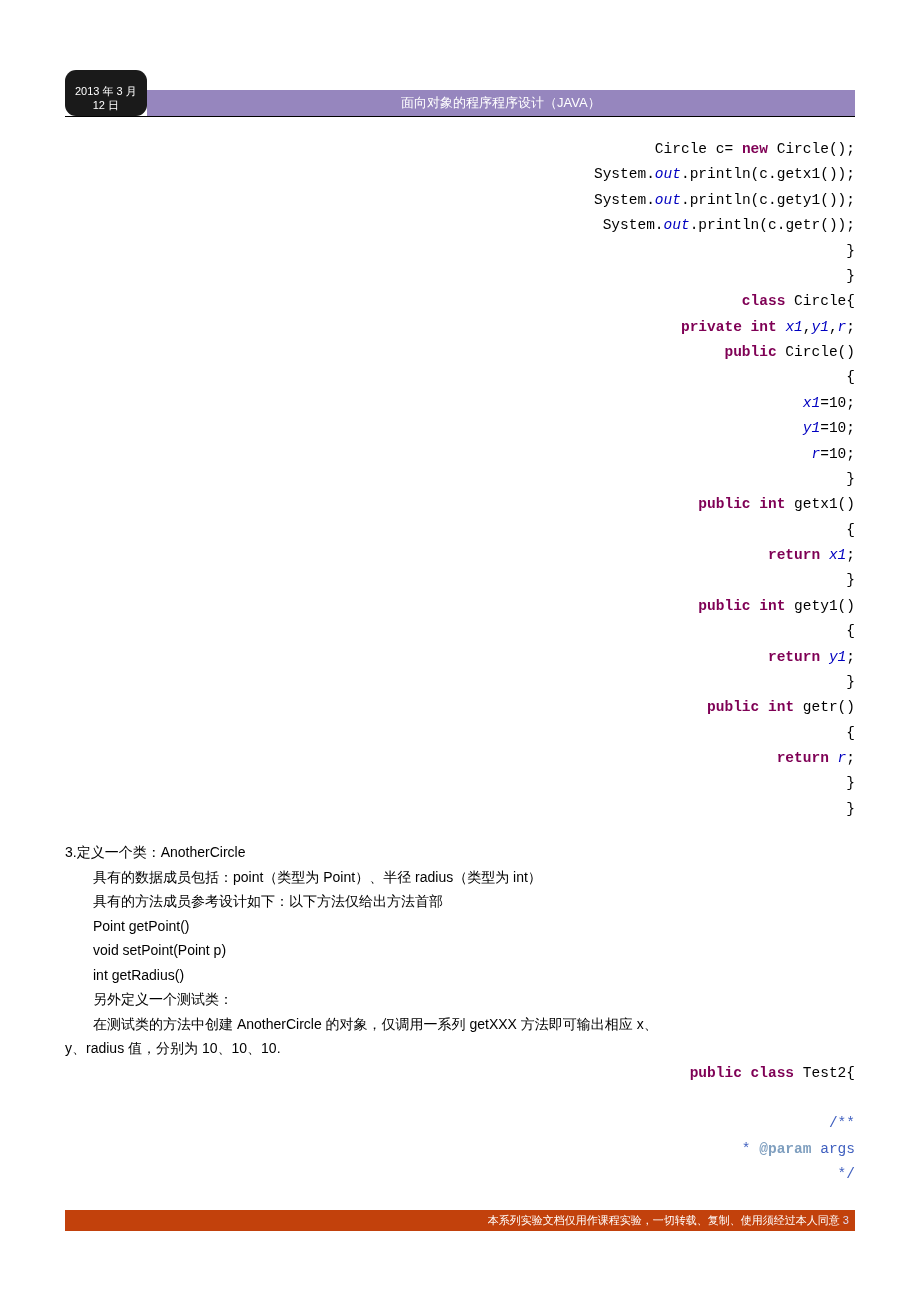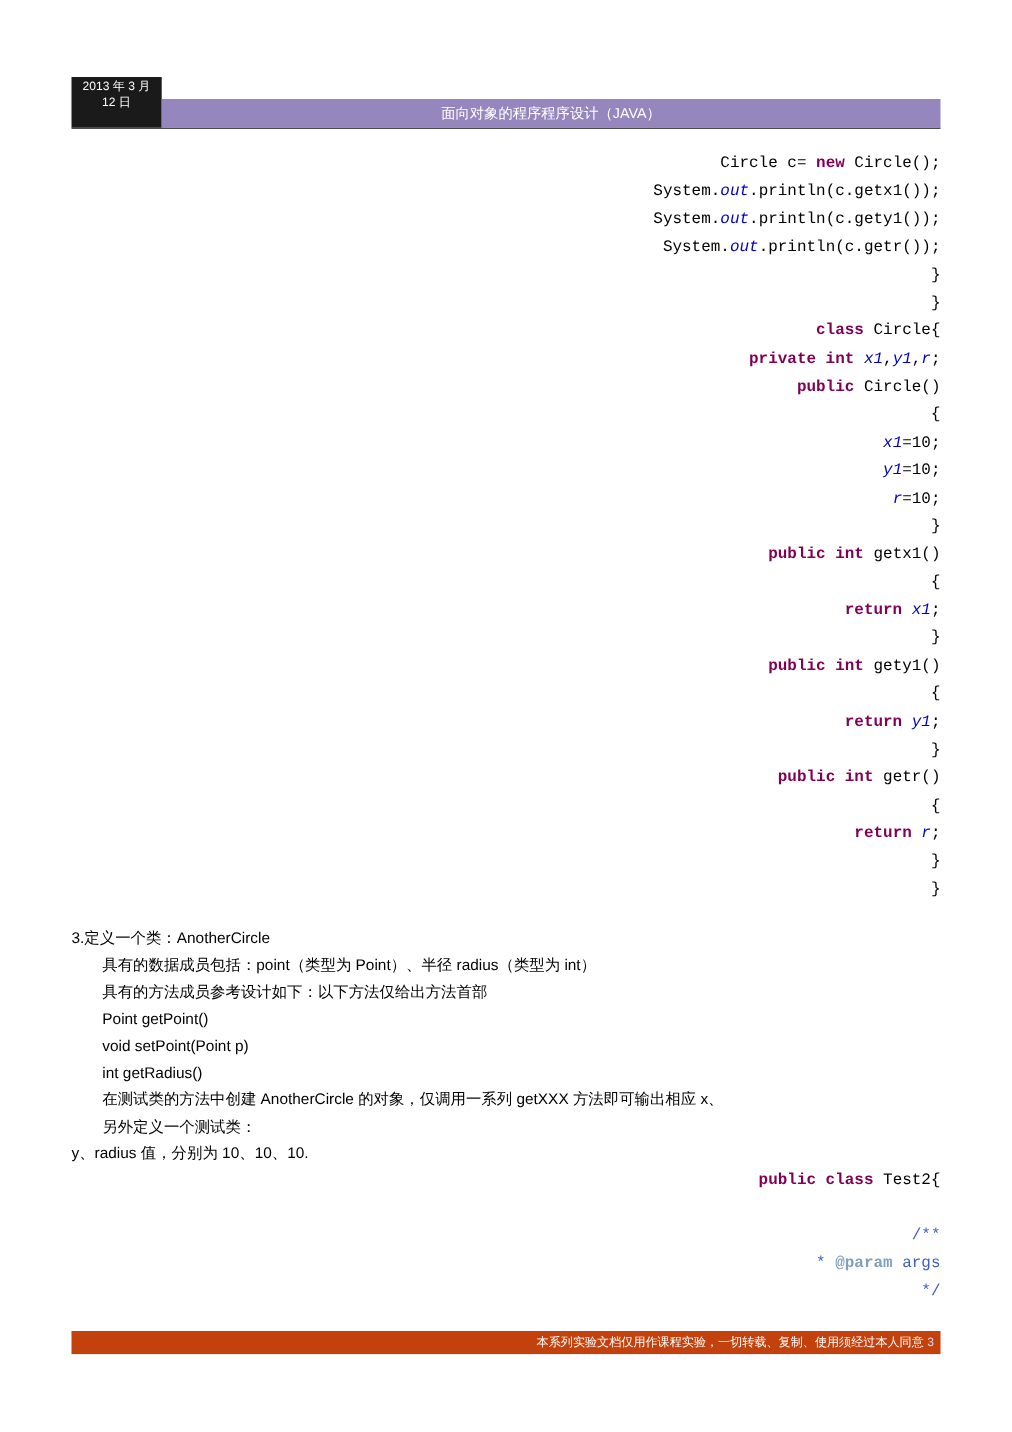--- a/index.html
+++ b/index.html
@@ -12,24 +12,25 @@
   }
   .header-bar {
     display: flex;
     margin-bottom: 20px;
     border-bottom: 1px solid #000;
   }
   .date-box {
     background: #1a1a1a;
     color: #fff;
     font-size: 11px;
-    padding: 2px 10px 2px 10px;
+    padding: 14px 10px 2px 10px;
     text-align: center;
     line-height: 1.3;
     min-width: 80px;
+    border-radius: 11px;
   }
   .title-bar {
     background: #9686be;
     color: #fff;
     flex: 1;
     font-size: 13px;
     display: flex;
     align-items: center;
     justify-content: center;
     padding: 4px 0;
@@ -106,22 +107,22 @@
 <span>   }</span>
 <span>}</span></div>
 
 <div class="body-text">
   <div>3.定义一个类：AnotherCircle</div>
   <div class="ind">具有的数据成员包括：point（类型为 Point）、半径 radius（类型为 int）</div>
   <div class="ind">具有的方法成员参考设计如下：以下方法仅给出方法首部</div>
   <div class="ind">Point getPoint()</div>
   <div class="ind">void setPoint(Point p)</div>
   <div class="ind">int getRadius()</div>
+  <div class="ind">另外定义一个测试类：</div>
   <div class="ind">在测试类的方法中创建 AnotherCircle 的对象，仅调用一系列 getXXX 方法即可输出相应 x、</div>
-  <div class="ind">另外定义一个测试类：</div>
   <div>y、radius 值，分别为 10、10、10.</div>
 </div>
 
 <div class="code"><span class="kw">public class</span><span> Test2{</span>
 <span></span>
 <span>   </span><span class="cmt1">/**</span>
 <span>    </span><span class="cmt1"> * </span><span class="cmt2">@param</span><span class="cmt1"> args</span>
 <span>    </span><span class="cmt1"> */</span></div>
 
 <div class="footer-bar">

